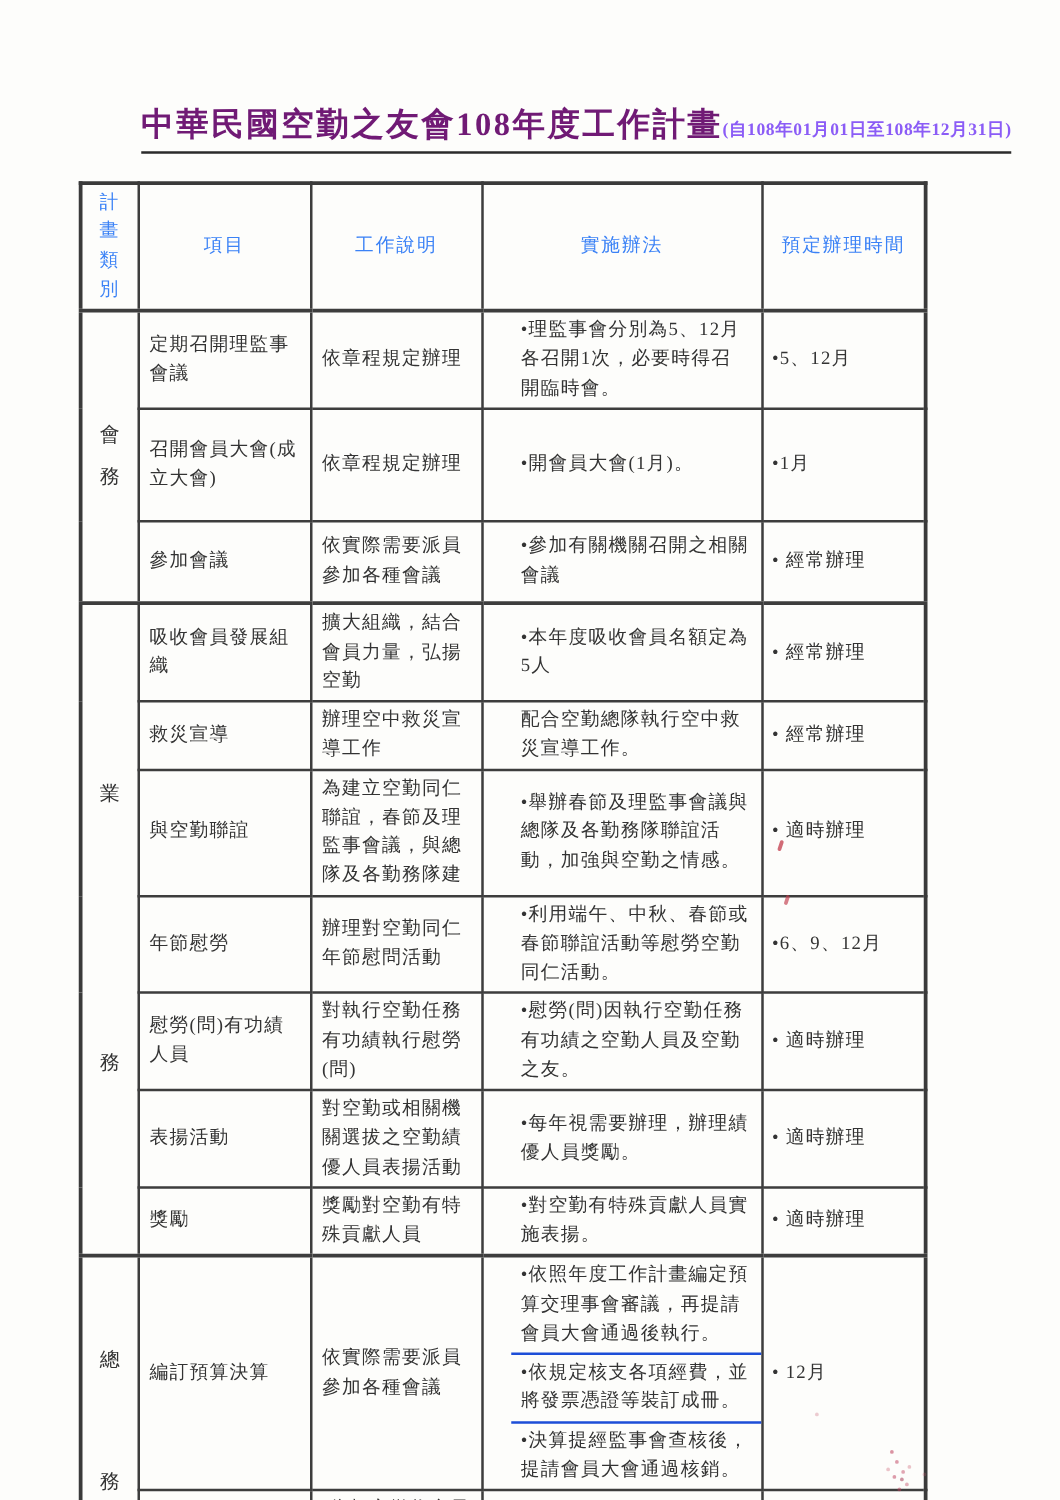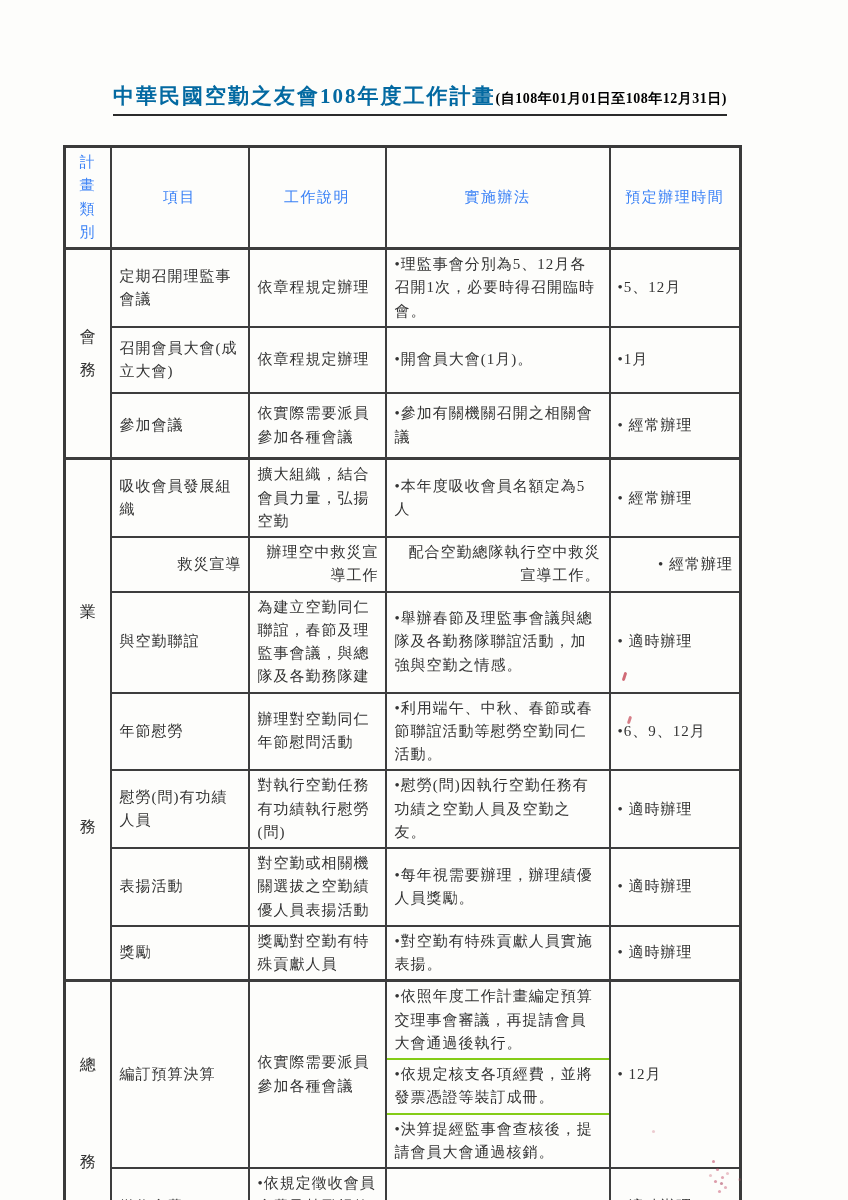--- a/index.html
+++ b/index.html
@@ -14,24 +14,24 @@
   .page{position:absolute;inset:0;}
 
   
   .title-wrap{
     position:absolute;left:113px;top:82px;
     border-bottom:2px solid #2b2b2b;
     padding-bottom:4px;
     white-space:nowrap;
   }
   .title-main{
-    font-size:21px;font-weight:bold;letter-spacing:2px;color:#0369a1;
+    font-size:26px;font-weight:bold;letter-spacing:2px;color:#701a75;
   }
   .title-sub{
-    font-size:14px;font-weight:bold;letter-spacing:0.5px;color:#000000;
+    font-size:14px;font-weight:bold;letter-spacing:0.5px;color:#8b5cf6;
   }
 
   
   .plan-table{
     position:absolute;left:63px;top:145px;
     width:676px;
     border-collapse:collapse;
     table-layout:fixed;
     font-size:15px;
     color:#333;
@@ -52,47 +52,47 @@
   }
   .plan-table{border:3px solid #3a3a3a;}
   .plan-table th{
     text-align:center;
     font-size:15px;
     color:#3b82f6;
     letter-spacing:1.5px;
   }
   tr.group-start td{border-top-width:3px;}
   tr.hdr{height:44px;}
-  tr.r0{height:60px;} tr.r1{height:66px;} tr.r2{height:66px;}
-  tr.r3{height:66px;} tr.r4{height:46px;text-align:right;} tr.r5{height:86px;}
+  tr.r0{height:60px;} tr.r1{height:90px;} tr.r2{height:66px;}
+  tr.r3{height:66px;} tr.r4{height:46px;} tr.r5{height:86px;}
   tr.r6{height:64px;} tr.r7{height:66px;padding-left:33px;} tr.r8{height:66px;}
   tr.r9{height:48px;}
   tr.r10{height:158px;} tr.r11{height:76px;}
 
   td.cat{
     text-align:center;
     padding:0;
   }
   .cat-inner{
     display:flex;flex-direction:column;align-items:center;justify-content:center;
     height:100%;
     font-size:16px;color:#333;letter-spacing:0;
   }
   .cat-inner.tight{gap:8px;}
   .cat-inner.spread-lg{gap:190px;}
   .cat-inner.spread-md{gap:72px;}
 
   td.item{padding-left:8px;border-radius:15px;}
   td.desc{padding-left:8px;}
   td.methods{padding:0;vertical-align:middle;}
-  .method-line{padding:3px 8px;}
+  .method-line{padding:3px 8px;margin-left:22px;}
   .methods-stack{display:flex;flex-direction:column;height:100%;}
   .methods-stack .method-line{
     flex:1;display:flex;align-items:center;
-    border-bottom:2px solid #84cc16;
+    border-bottom:2px solid #1d4ed8;
   }
   .methods-stack .method-line:last-child{border-bottom:none;}
   td.sched{padding-left:7px;}
 
   
   .red-tick{
     position:absolute;width:3px;height:9px;
     background:#c23a4a;border-radius:2px;opacity:.75;
     transform:rotate(18deg);
   }

